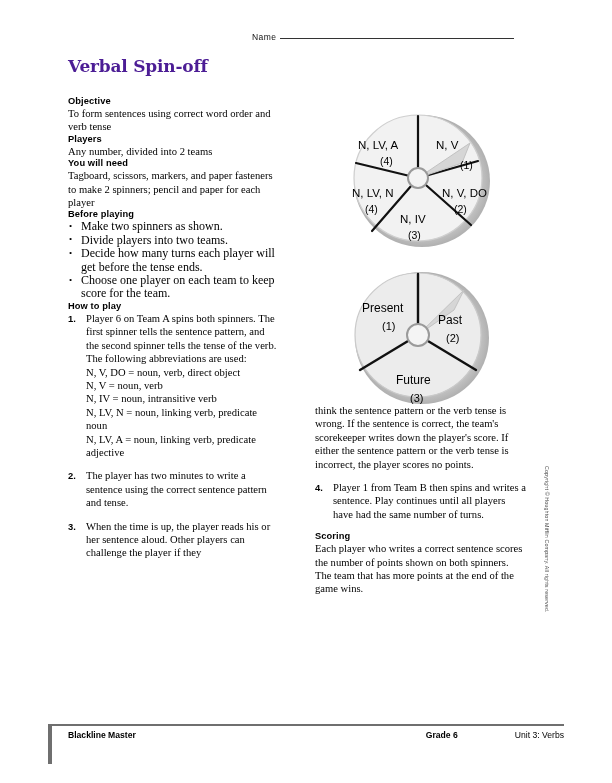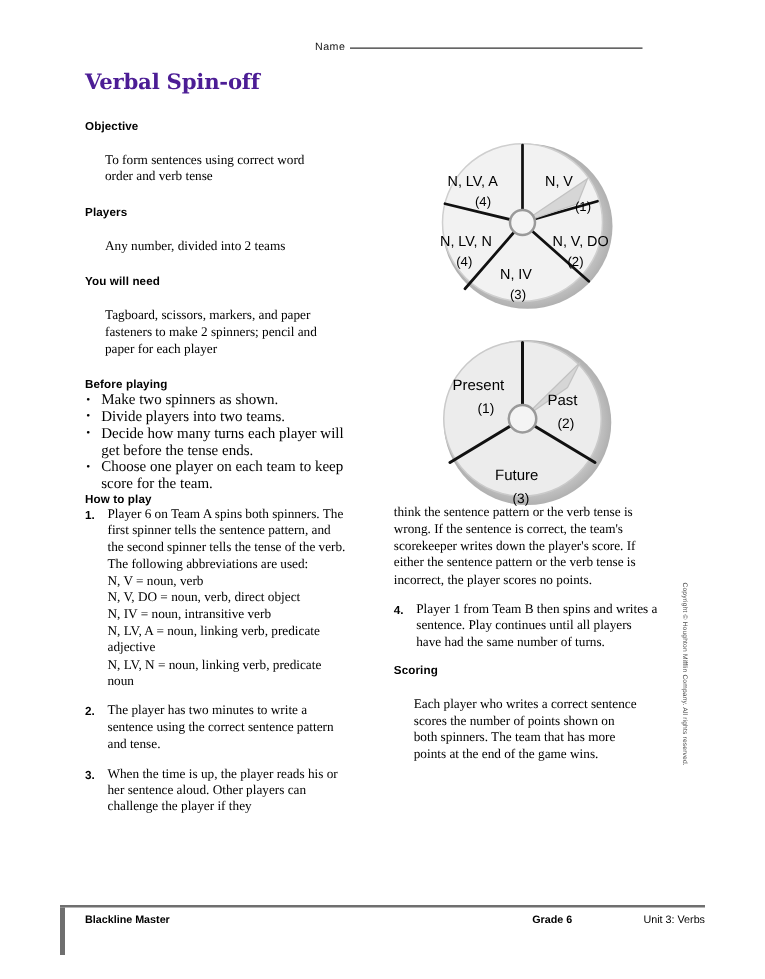--- a/index.html
+++ b/index.html
@@ -76,21 +76,21 @@
     font-weight: 700;
     margin: 0 0 1px 0;
     letter-spacing: 0.1px;
     color: #000;
   }
   .sec-gap { margin-top: 13px; }
 
   p.body {
     font-size: 10.6px;
     line-height: 13.4px;
-    margin: 16px;
+    margin: 0;
     color: #000;
   }
 
   ul.bullets {
     list-style: none;
     margin: 1px 0 0 0;
     padding: 0;
   }
   ul.bullets li {
     position: relative;
@@ -244,25 +244,25 @@
       <li>Choose one player on each team to keep score for the team.</li>
     </ul>
 
     <h2 class="sec sec-gap">How to play</h2>
     <div class="steps">
 
       <div class="step">
         <span class="num">1.</span>
         <span>Player 6 on Team A spins both spinners. The first spinner tells the sentence pattern, and the second spinner tells the tense of the verb. The following abbreviations are used:</span>
         <div class="abbr-block">
+          <div class="abbr-line">N, V, DO = noun, verb, direct object</div>
           <div class="abbr-line">N, V = noun, verb</div>
-          <div class="abbr-line">N, V, DO = noun, verb, direct object</div>
           <div class="abbr-line">N, IV = noun, intransitive verb</div>
+          <div class="abbr-line">N, LV, N = noun, linking verb, predicate noun</div>
           <div class="abbr-line">N, LV, A = noun, linking verb, predicate adjective</div>
-          <div class="abbr-line">N, LV, N = noun, linking verb, predicate noun</div>
         </div>
       </div>
 
       <div class="step">
         <span class="num">2.</span>
         <span>The player has two minutes to write a sentence using the correct sentence pattern and tense.</span>
       </div>
 
       <div class="step">
         <span class="num">3.</span>

